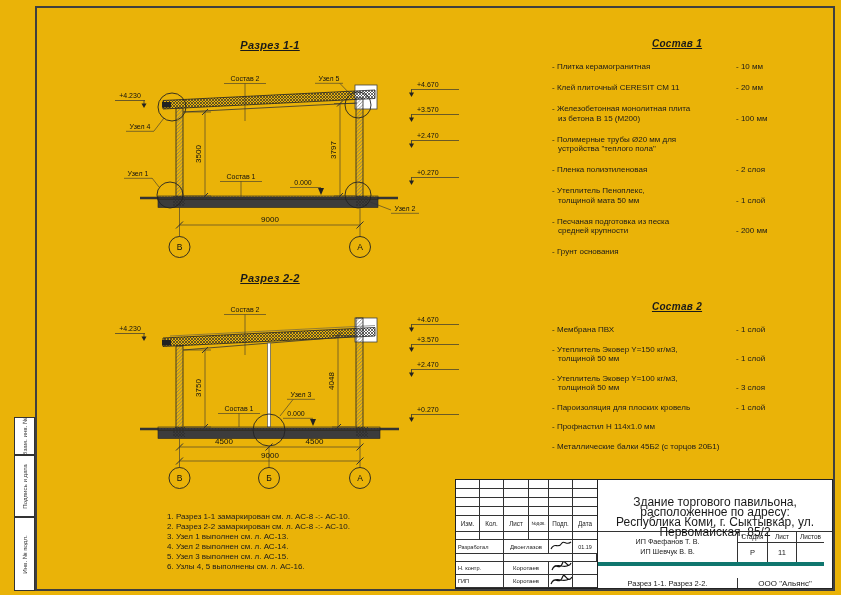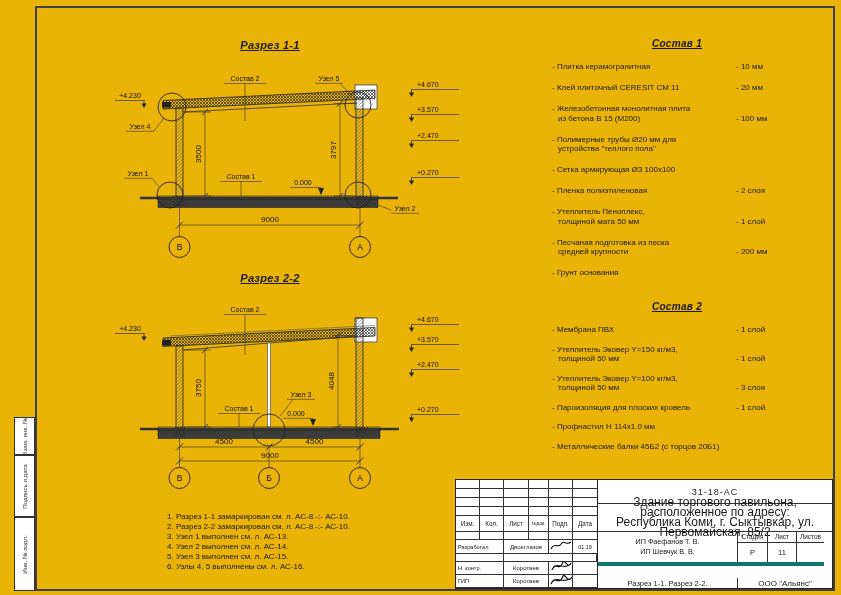--- a/index.html
+++ b/index.html
@@ -328,27 +328,20 @@
         </div>
 
         <div class="sost-item">
           <div class="sost-text">
             <div class="l1">- Полимерные трубы Ø20 мм для</div>
             <div class="l2">устройства "теплого пола"</div>
           </div>
           <div class="sost-val"></div>
         </div>
 
-        <div class="sost-item">
-          <div class="sost-text">
-            <div class="l1">- Сетка армирующая Ø3 100x100</div>
-
-          </div>
-          <div class="sost-val"></div>
-        </div>
 
         <div class="sost-item">
           <div class="sost-text">
             <div class="l1">- Пленка полиэтиленовая</div>
 
           </div>
           <div class="sost-val">- 2 слоя</div>
         </div>
 
         <div class="sost-item">
@@ -502,21 +495,20 @@
       <div class="c role sp2">ГИП</div>
       <div class="c nm sp2">Коротаев</div>
       <div class="c sg">
         <svg class="sigsvg" width="24" height="16">
           <path d="M2,12 C6,2 10,15 14,4 C16,1 19,12 23,5 M4,9 C9,5 14,11 20,7" stroke="#111" stroke-width="1.2" fill="none"></path>
           </svg>
       </div>
       <div class="c dt"></div>
     </div>
     <div class="tb-right">
-      <div class="tb-doc">31-18-АС</div>
       <div class="tb-proj">Здание торгового павильона, расположенное по адресу:
 Республика Коми, г. Сыктывкар, ул. Первомайская, 85/2</div>
       <div class="tb-mid">
         <div class="tb-clients">ИП Фаефанов Т. В.
 ИП Шевчук В. В.</div>
         <div class="tb-stage">
           <div class="hrow">
             <div class="sc">Стадия</div>
             <div class="sc">Лист</div>
             <div class="sc">Листов</div>

